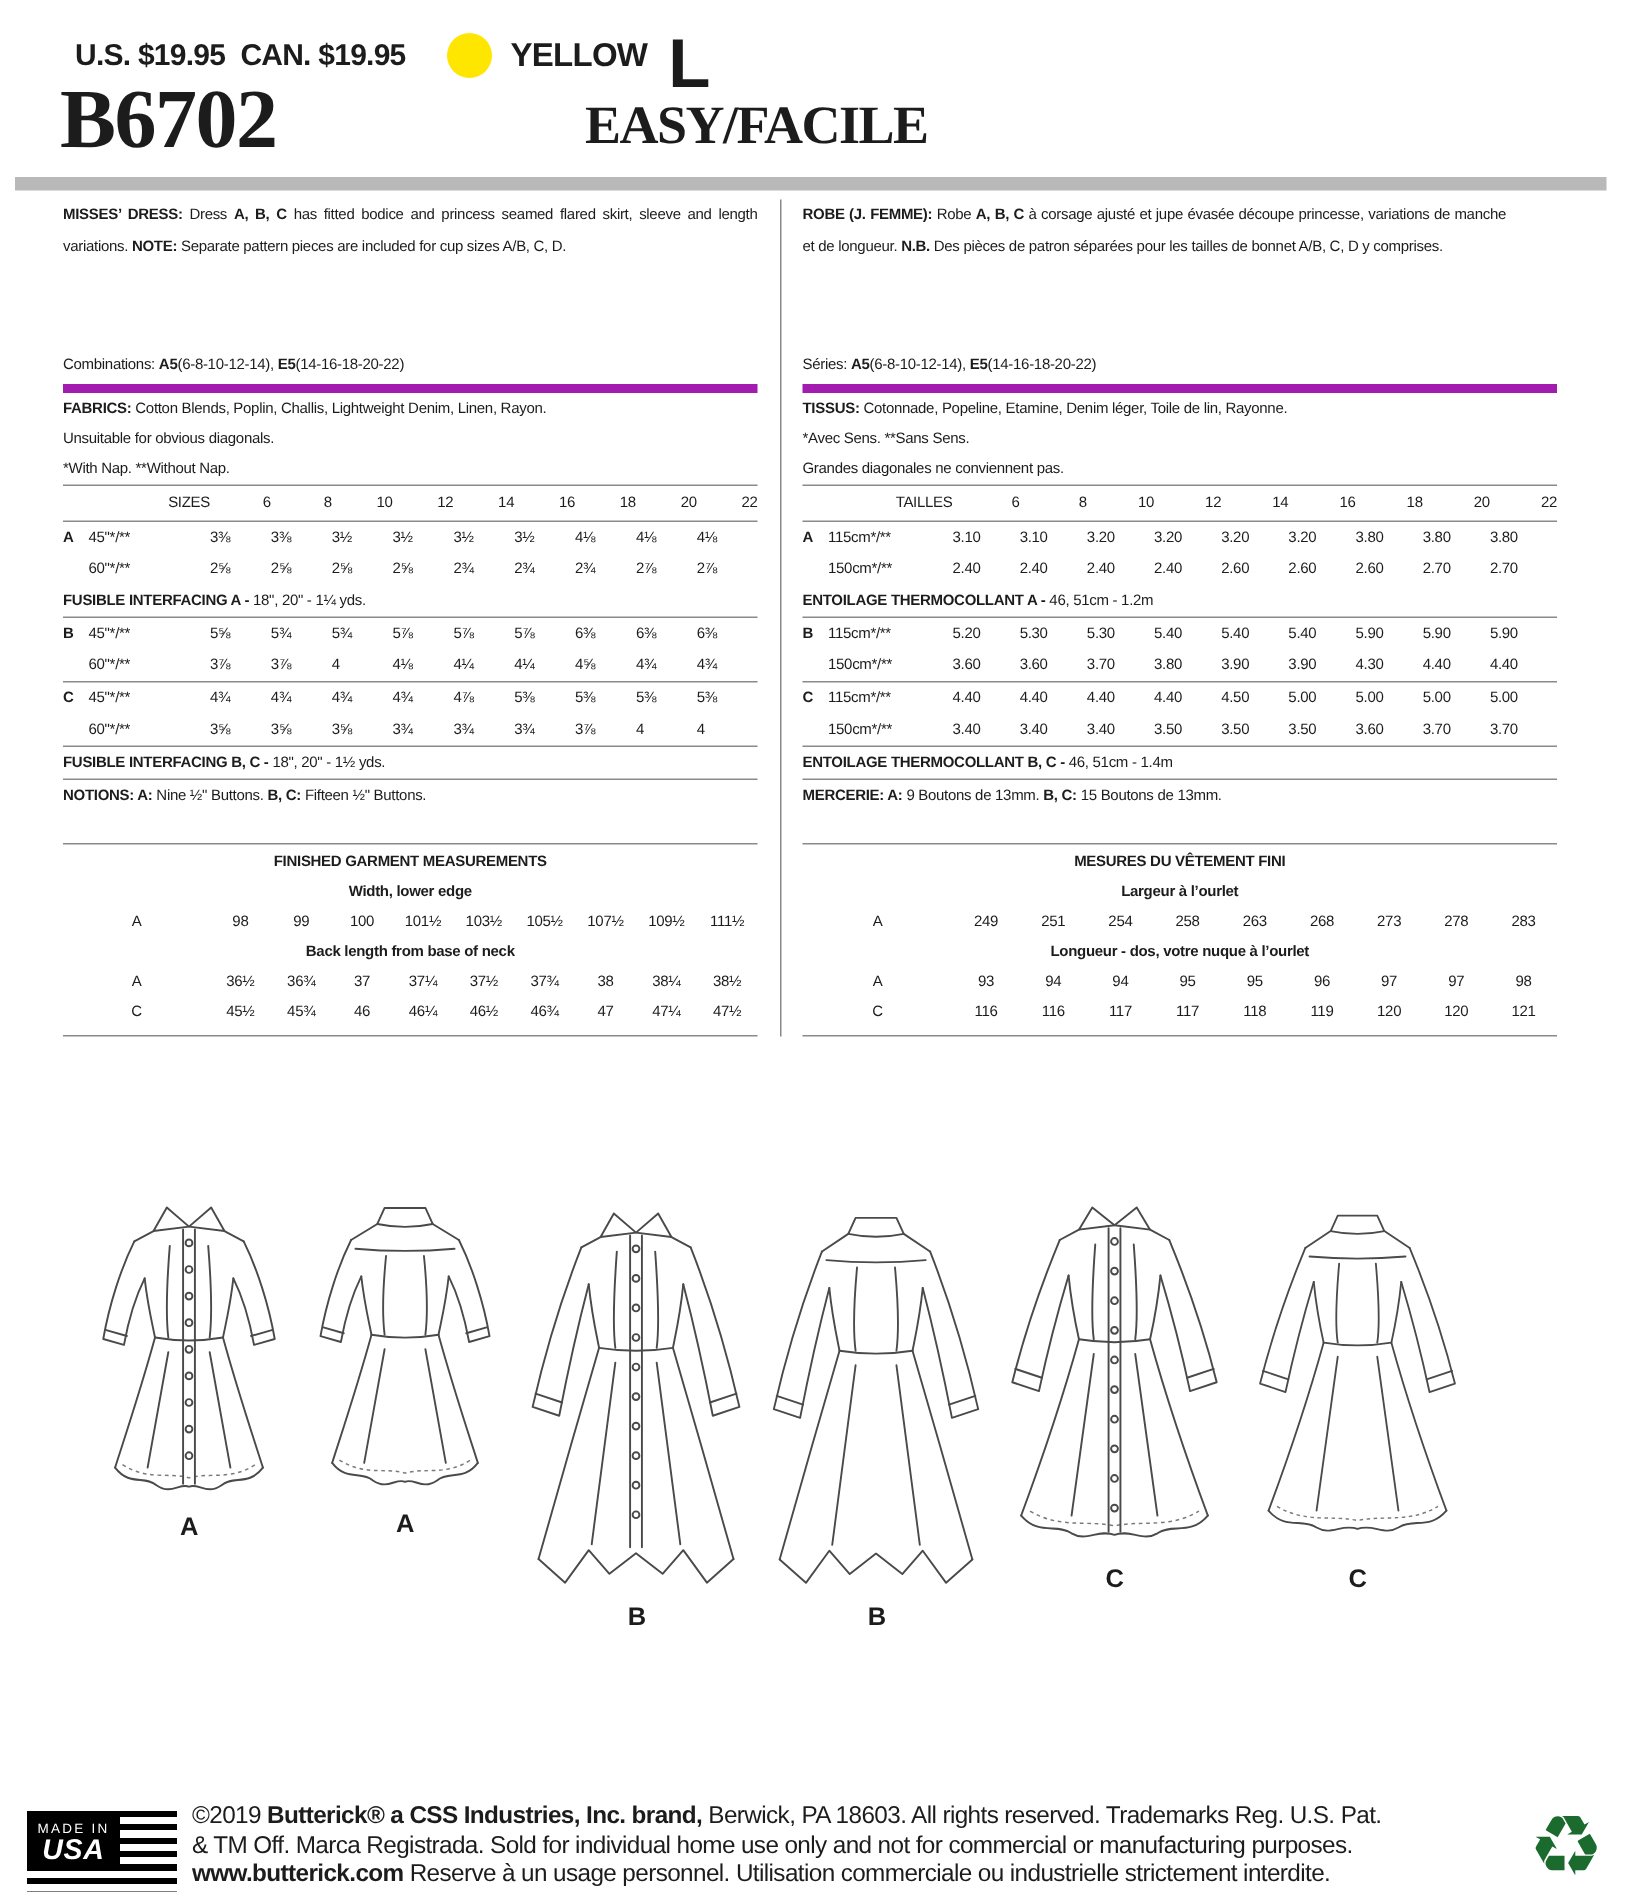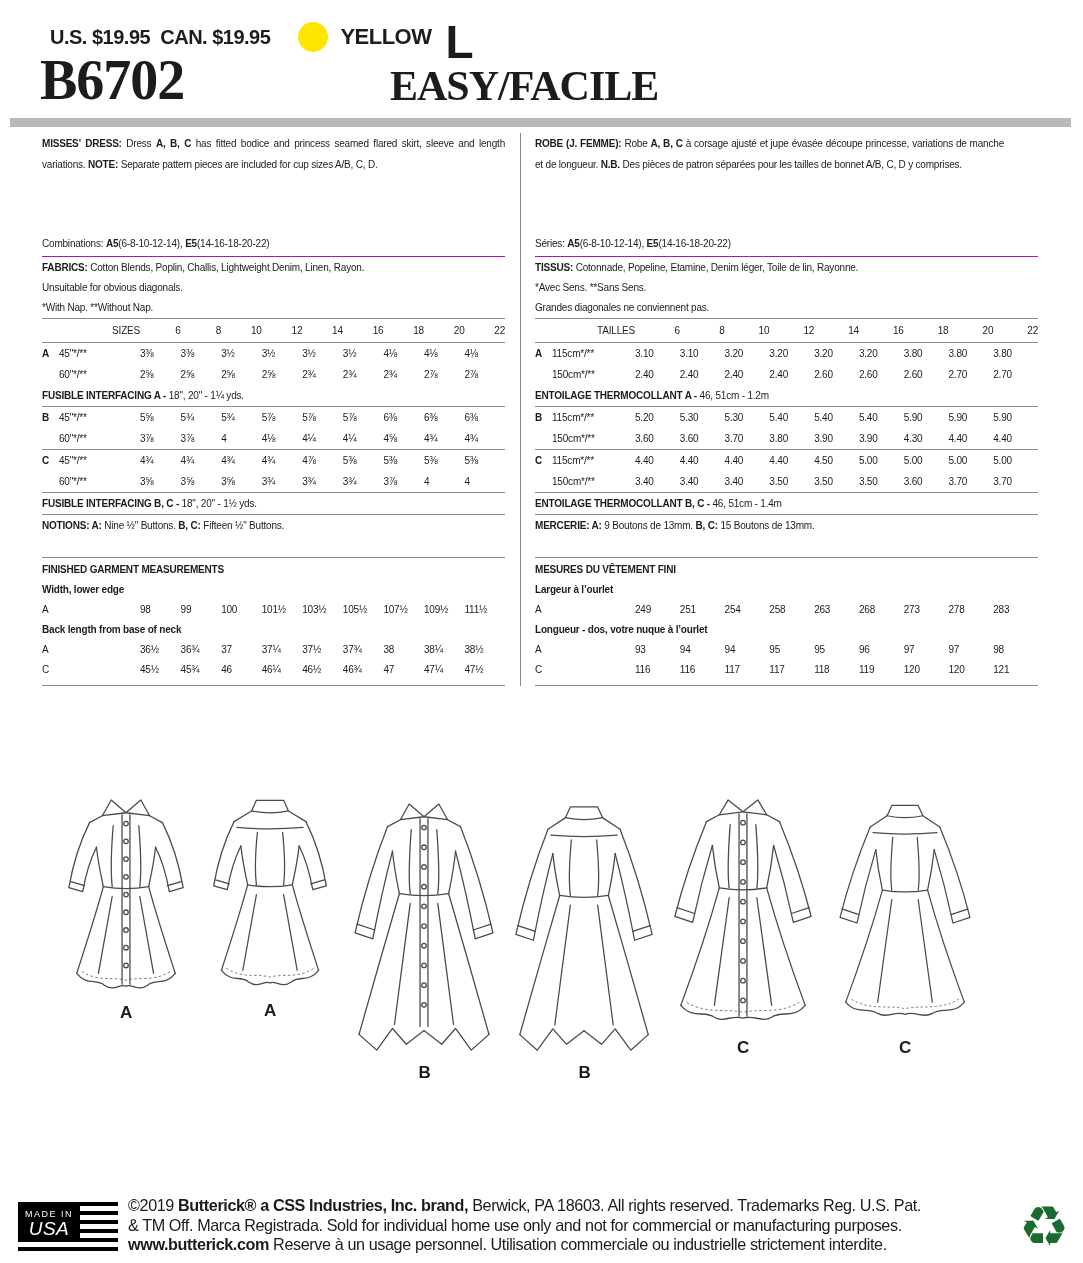--- a/index.html
+++ b/index.html
@@ -12,67 +12,67 @@
   .bold { font-weight:bold; }
 
   
   .topline { display:flex; align-items:center; margin:20px 0 0 50px; height:34px; }
   .price { font-weight:bold; font-size:20px; letter-spacing:-0.5px; white-space:pre; }
   .dot { width:30px; height:30px; border-radius:50%; margin:0 12px 0 28px; }
   .colorname { font-weight:bold; font-size:22px; letter-spacing:-0.5px; }
   .sizeletter { font-weight:bold; font-size:46px; margin:10px 0 0 14px; line-height:34px; }
   .brandline { position:relative; height:56px; margin-top:0px; }
   .patnum { position:absolute; left:40px; top:-6px; font-family:"Liberation Serif","DejaVu Serif",serif; font-weight:bold; font-size:56px; letter-spacing:-1px; }
-  .difficulty { position:absolute; left:390px; top:8px; font-family:"Liberation Serif","DejaVu Serif",serif; font-weight:bold; font-size:42px; letter-spacing:-1px; }
+  .difficulty { position:absolute; left:390px; top:8px; font-family:"Liberation Serif","DejaVu Serif",serif; font-weight:bold; font-size:36px; letter-spacing:-1px; }
   .graybar { height:9px; background:#b9b9b9; margin:8px 12px 0 10px; }
 
   
   .columns { display:flex; align-items:stretch; margin:6px 45px 0 42px; }
   .col { font-size:10px; }
   .col-en { width:463px; }
   .vsep { width:1px; background:#8a8a8a; margin:0 14px 0 15px; }
   .col-fr { flex:1; }
   .p { line-height:21px; text-align:justify; }
   .col-fr .p { padding-right:34px; }
   .intro { min-height:101px; }
-  .combo { line-height:20px; padding-bottom:2px; border-bottom:1px solid #a21caf; text-align:left; }
+  .combo { line-height:20px; padding-bottom:2px; border-bottom:6px solid #a21caf; text-align:left; }
   .fabrics { line-height:20px; margin-top:1px; }
   .oneline { line-height:20px; text-align:left; }
   .thead { border-top:1px solid #8a8a8a; border-bottom:1px solid #8a8a8a; padding:1px 0;text-align:right; }
   .trow { display:flex; line-height:21px; }
   .tlabel { width:98px; }
   .tview { width:17px; font-weight:bold; }
   .twidth { width:81px; }
   .col-fr .twidth { width:83px; }
   .col-fr .tlabel { width:100px; }
   .cells { flex:1; display:flex; }
   .cells > span { flex:1; }
   .fusible { line-height:21px; }
   .rule-b { border-bottom:1px solid #8a8a8a; }
   .notions { line-height:20px; min-height:43px; border-bottom:1px solid #8a8a8a; padding-top:1px; }
-  .fgm { padding-top:2px; border-bottom:1px solid #8a8a8a; padding-bottom:5px; }
+  .fgm { padding-top:2px; border-bottom:1px solid #8a8a8a; padding-bottom:5px;text-align:center; }
   .fgm .trow { line-height:20px; }
   .fgm-title, .fgm-sub { font-weight:bold; line-height:20px; }
 
   
   .drawings { position:relative; height:312px; margin-top:102px; }
   .fig { position:absolute; text-align:center; }
   .fig svg { display:block; margin:0 auto; }
   .figlabel { font-weight:bold; font-size:17px; margin-top:5px; }
   .lineart { stroke:#4a4a4a; stroke-width:1.3; fill:none; stroke-linecap:round; stroke-linejoin:round; }
   .lineart-fill { stroke:#4a4a4a; stroke-width:1.3; fill:#ffffff; stroke-linejoin:round; }
   .dashed { stroke:#7a7a7a; stroke-width:1; fill:none; stroke-dasharray:2.5,2.5; }
 
   
   .footer { display:flex; align-items:flex-start; margin:96px 14px 0 18px; }
   .miu { position:relative; width:100px; height:54px; flex:0 0 auto;
          background:repeating-linear-gradient(#000 0 4px, #fff 4px 9px); margin-top:6px; }
   .miu-canton { position:absolute; left:0; top:4px; width:62px; height:33px; background:#000; color:#fff; text-align:center; }
   .miu-small { font-size:9px; letter-spacing:1.5px; line-height:11px; padding-top:3px; }
-  .miu-big { font-size:19px; font-weight:normal; font-style:italic; line-height:18px; letter-spacing:0.5px; }
+  .miu-big { font-size:19px; font-weight:bold; font-style:italic; line-height:18px; letter-spacing:0.5px; }
   .ftext { flex:1; margin-left:10px; font-size:16.2px; line-height:19.5px; letter-spacing:-0.4px; }
   .recycle { flex:0 0 auto; font-family:"DejaVu Sans",sans-serif; font-size:56px; line-height:58px; margin-left:4px; margin-top:2px; }
 </style>
 </head>
 <body>
 
 <div class="topline">
   <span class="price">U.S. $19.95</span>
     <span class="price">  </span>
   <span class="price">CAN. $19.95</span>

